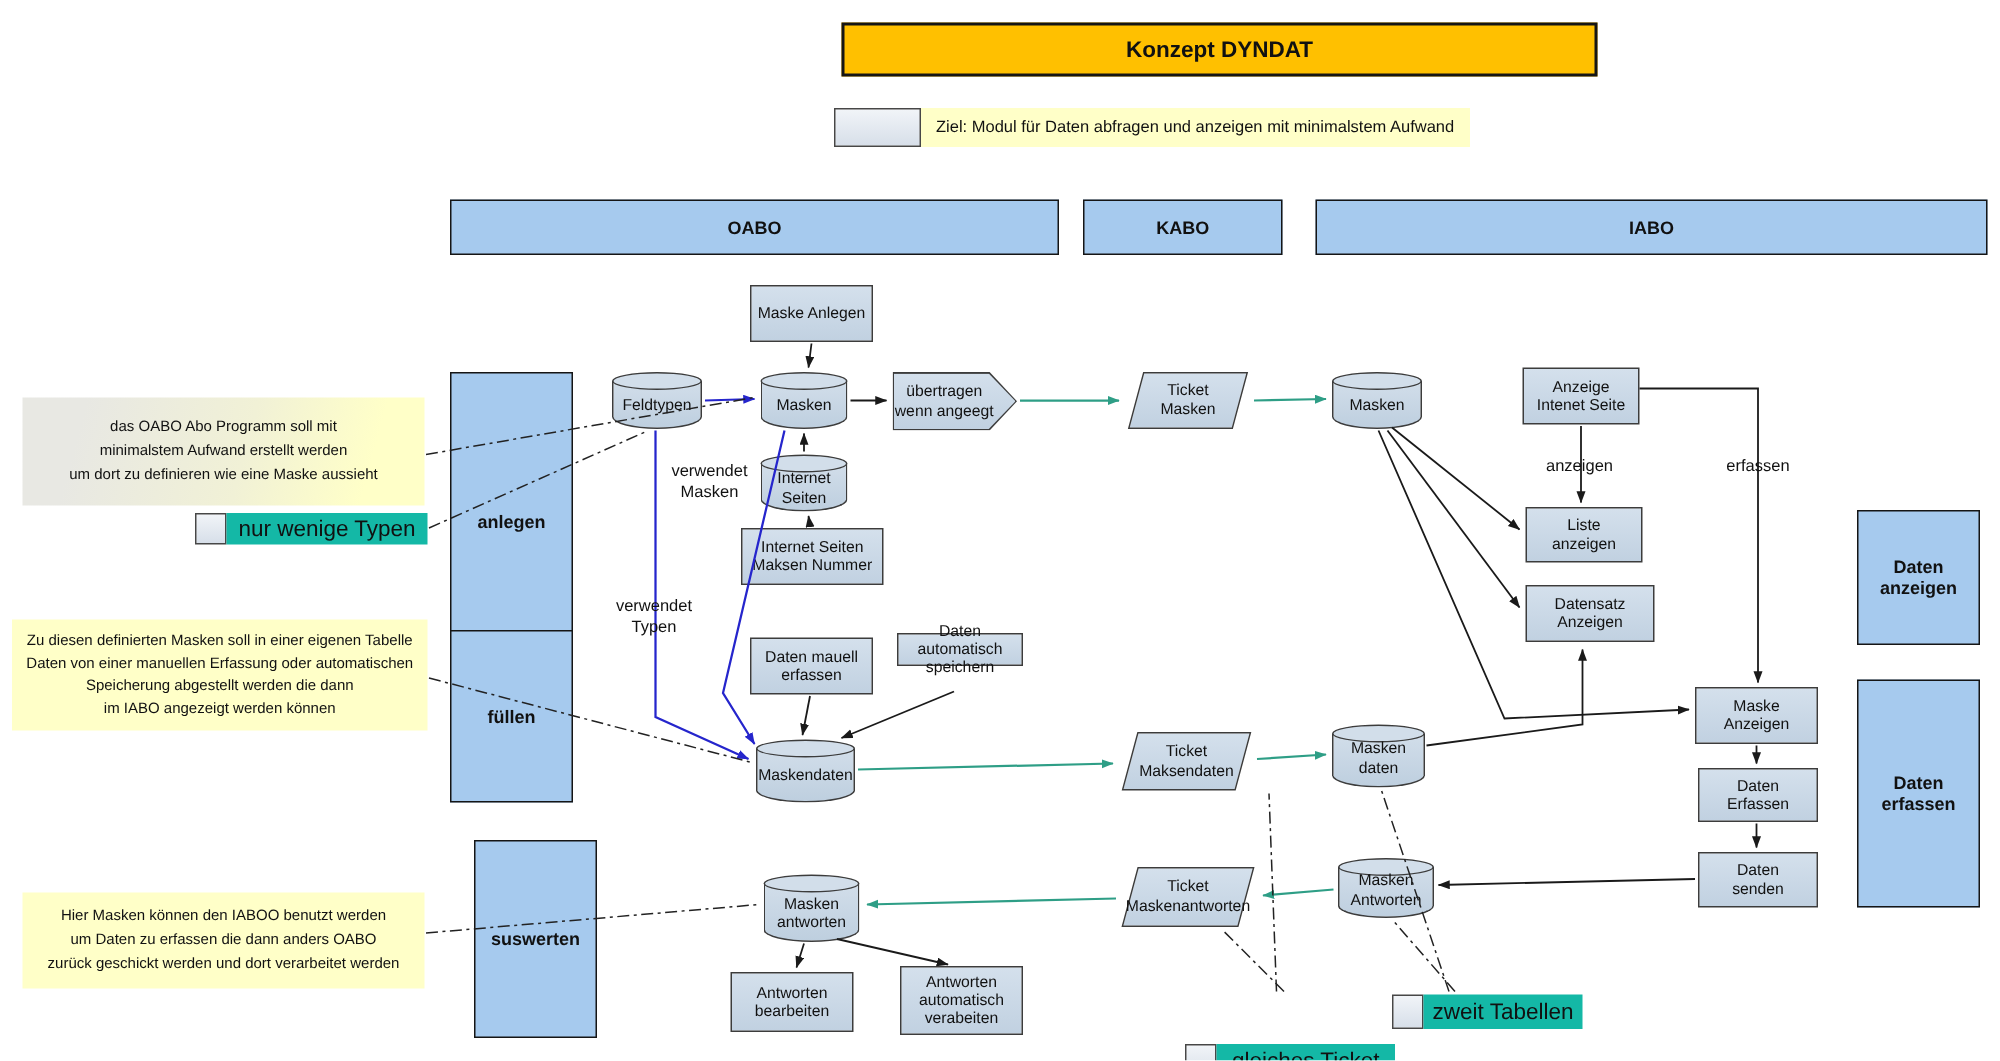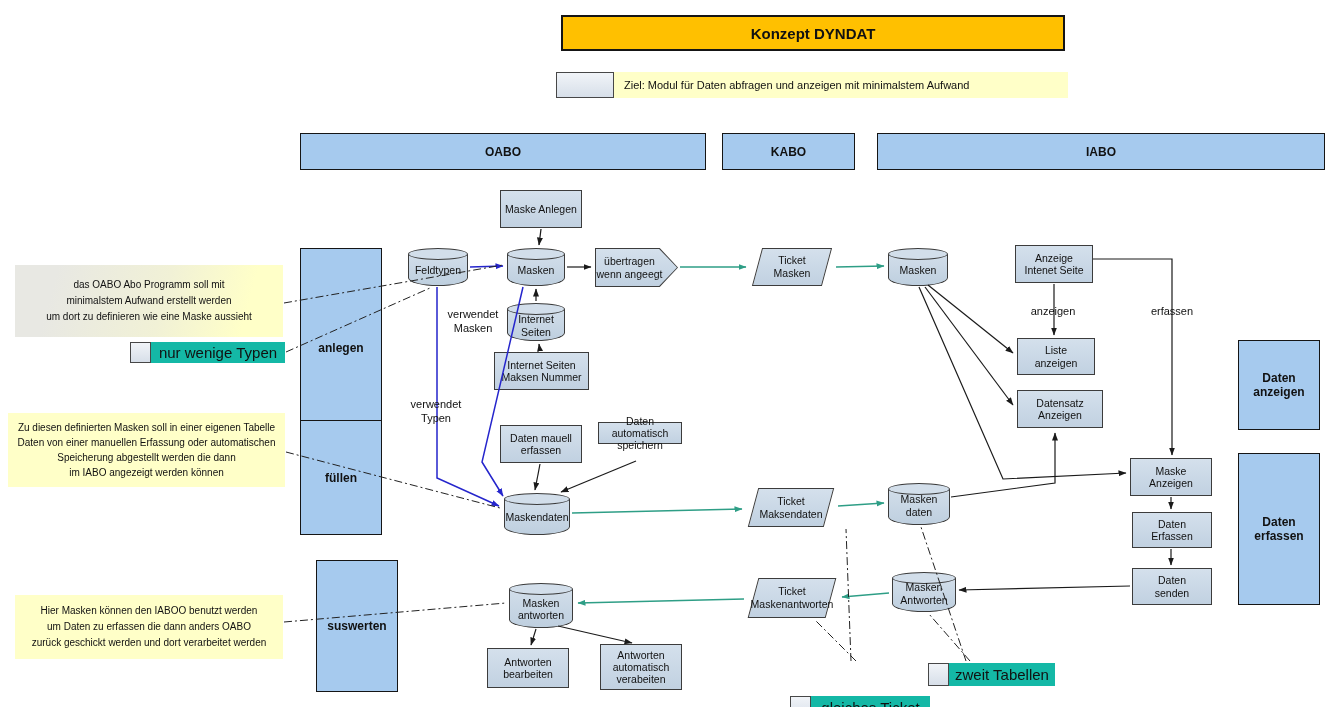--- a/index.html
+++ b/index.html
@@ -49,21 +49,21 @@
 
   #connectors{position:absolute;left:0;top:0;z-index:6;pointer-events:none}
 </style>
 </head>
 <body>
 
 <div id="canvas">
 
   <div class="abs title-box" style="left:561px;top:15px;width:504px;height:36px">Konzept DYNDAT</div>
   <div class="abs chip" style="left:556px;top:72px;width:58px;height:26px"></div>
-  <div class="abs sub-yellow" style="left:614px;top:72px;width:454px;height:26px">Ziel: Modul für Daten abfragen und anzeigen mit minimalstem Aufwand</div>
+  <div class="abs sub-yellow" style="left:614px;top:72px;width:366px;height:26px">Ziel: Modul für Daten abfragen und anzeigen mit minimalstem Aufwand</div>
 
   <div class="abs hdr" style="left:300px;top:133px;width:406px;height:37px">OABO</div>
   <div class="abs hdr" style="left:722px;top:133px;width:133px;height:37px">KABO</div>
   <div class="abs hdr" style="left:877px;top:133px;width:448px;height:37px">IABO</div>
 
   <div class="abs phase" style="left:300px;top:248px;width:82px;height:200px">anlegen</div>
   <div class="abs phase" style="left:300px;top:420px;width:82px;height:115px">füllen</div>
   <div class="abs phase" style="left:316px;top:560px;width:82px;height:132px">suswerten</div>
 
   <div class="abs phase" style="left:1238px;top:340px;width:82px;height:90px">Daten

